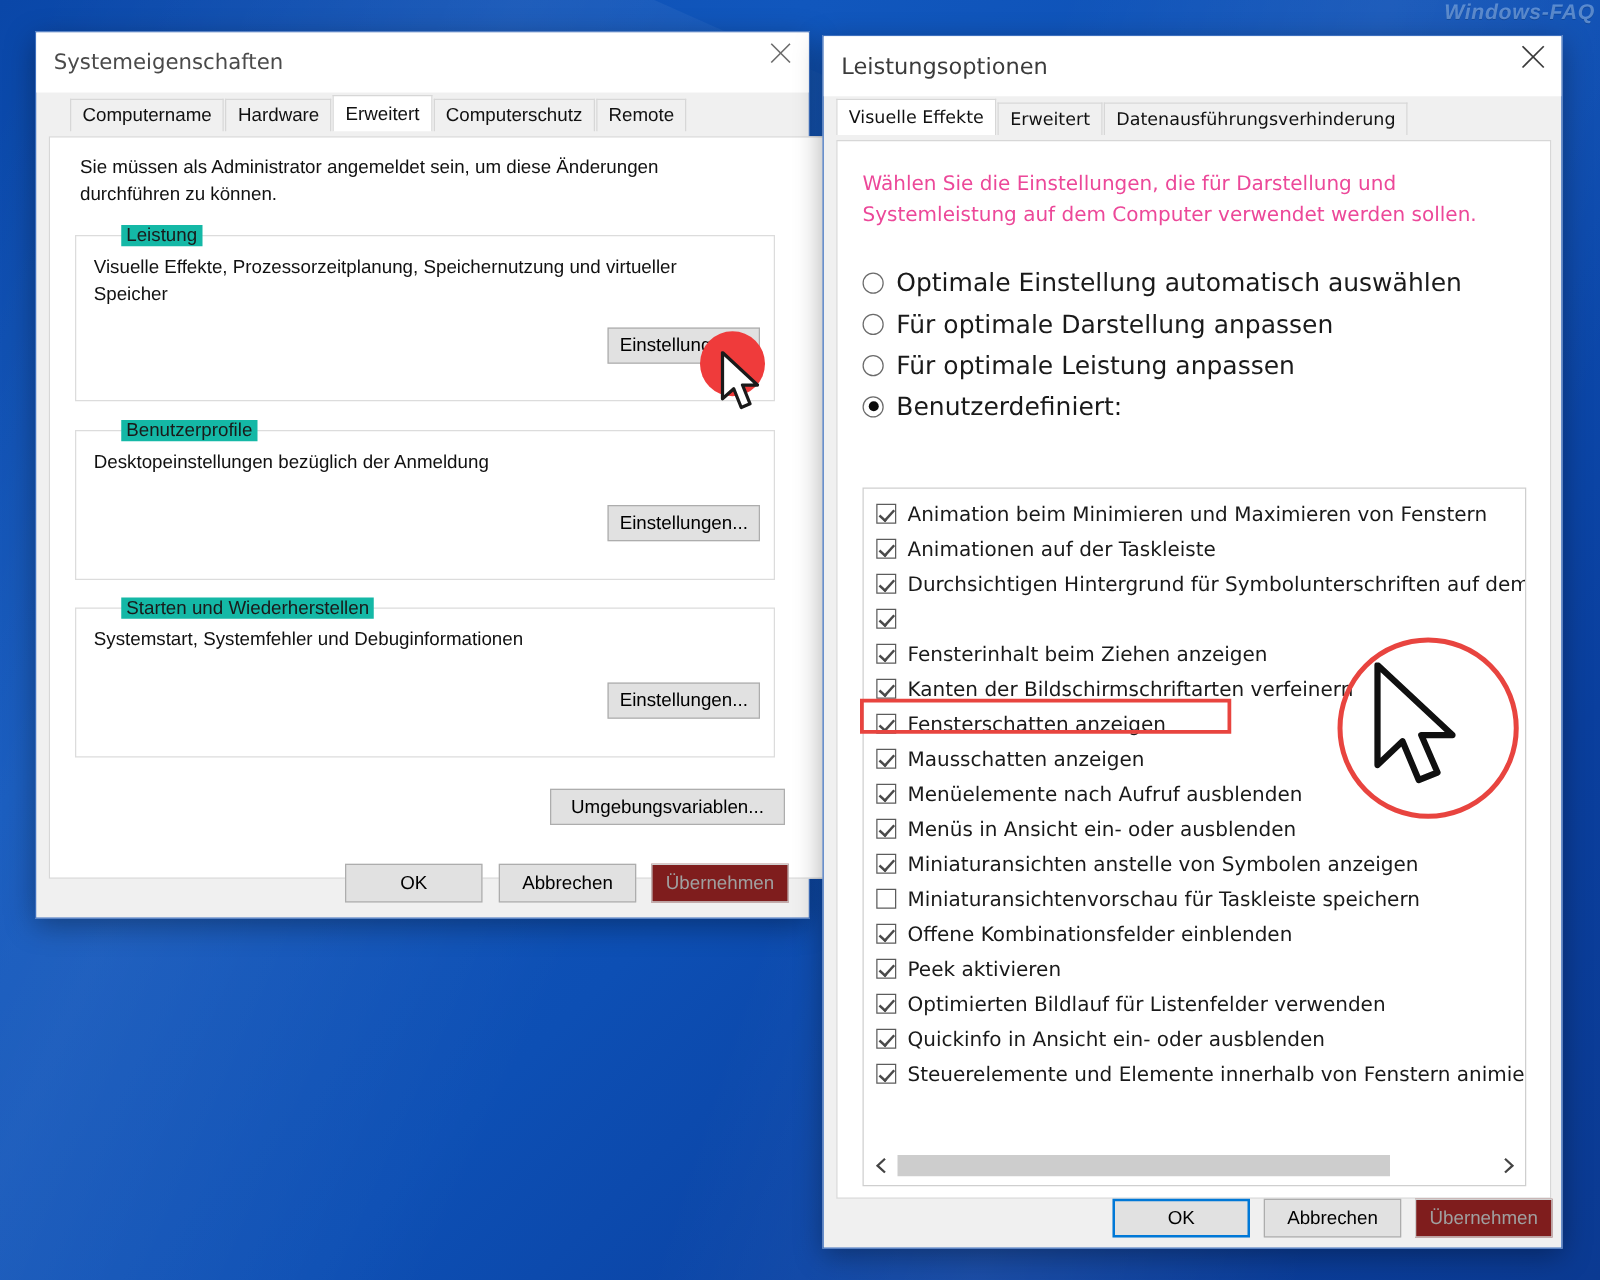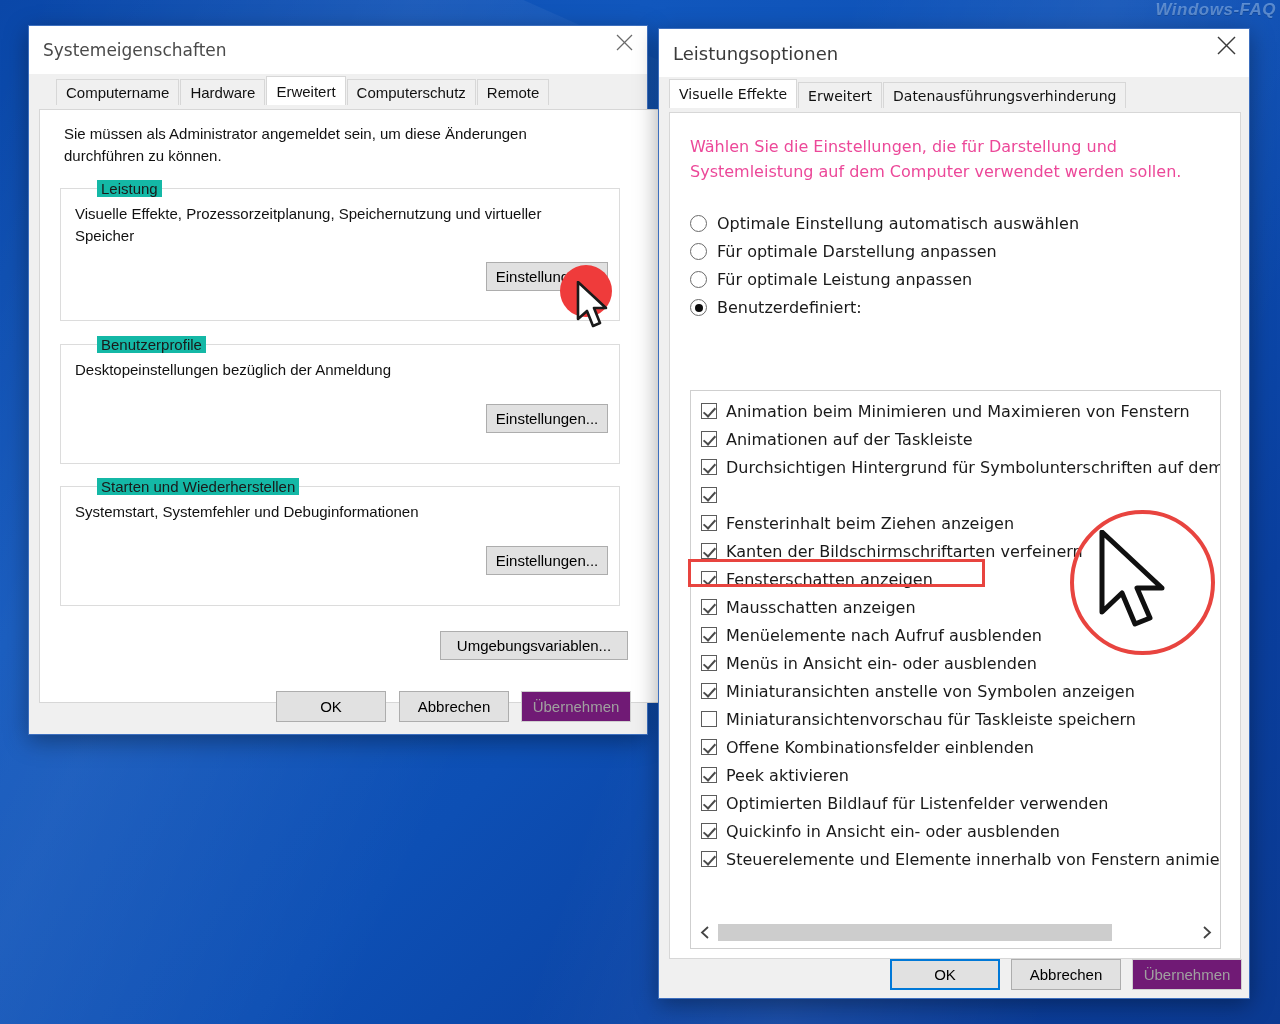--- a/index.html
+++ b/index.html
@@ -90,21 +90,21 @@
   }
 
   .btn {
     background: #e1e1e1;
     border: 1px solid #adadad;
     font-size: 15px;
     color: #000;
     display: flex; align-items: center; justify-content: center;
     font-family: "Liberation Sans", sans-serif;
   }
-  .btn.disabled { color: #a0a0a0; background: #701a75; border-color: #cfcfcf; text-align: right; }
+  .btn.disabled { color: #a0a0a0; background: #7f1d1d; border-color: #cfcfcf; text-align: right; }
   .btn.focus { border: 2px solid #0078d7; }
 
   .groupbox {
     position: absolute;
     border: 1px solid #dcdcdc;
   }
   .group-legend {
     position: absolute;
     top: -9px; left: 8px;
     background: #14b8a6;
@@ -128,21 +128,21 @@
     width: 17px; height: 17px; border-radius: 50%;
     border: 1px solid #6b6b6b; background: #fff;
     margin-right: 10px; flex: 0 0 auto;
     position: relative;
   }
   .radio.checked::after {
     content: ""; position: absolute;
     left: 3.5px; top: 3.5px; width: 8px; height: 8px;
     border-radius: 50%; background: #0b0b0b;
   }
-  .radio-label { font-size: 16px; color: #1a1a1a; font-family: "DejaVu Sans", sans-serif; }
+  .radio-label { font-size: 20px; color: #1a1a1a; font-family: "DejaVu Sans", sans-serif; }
 
   .listbox {
     position: absolute;
     background: #fff;
     border: 1px solid #cfcfcf;
     overflow: hidden;
   }
   .list-items { padding: 6px 0 0 10px; }
   .check-row {
     display: flex; align-items: center;

